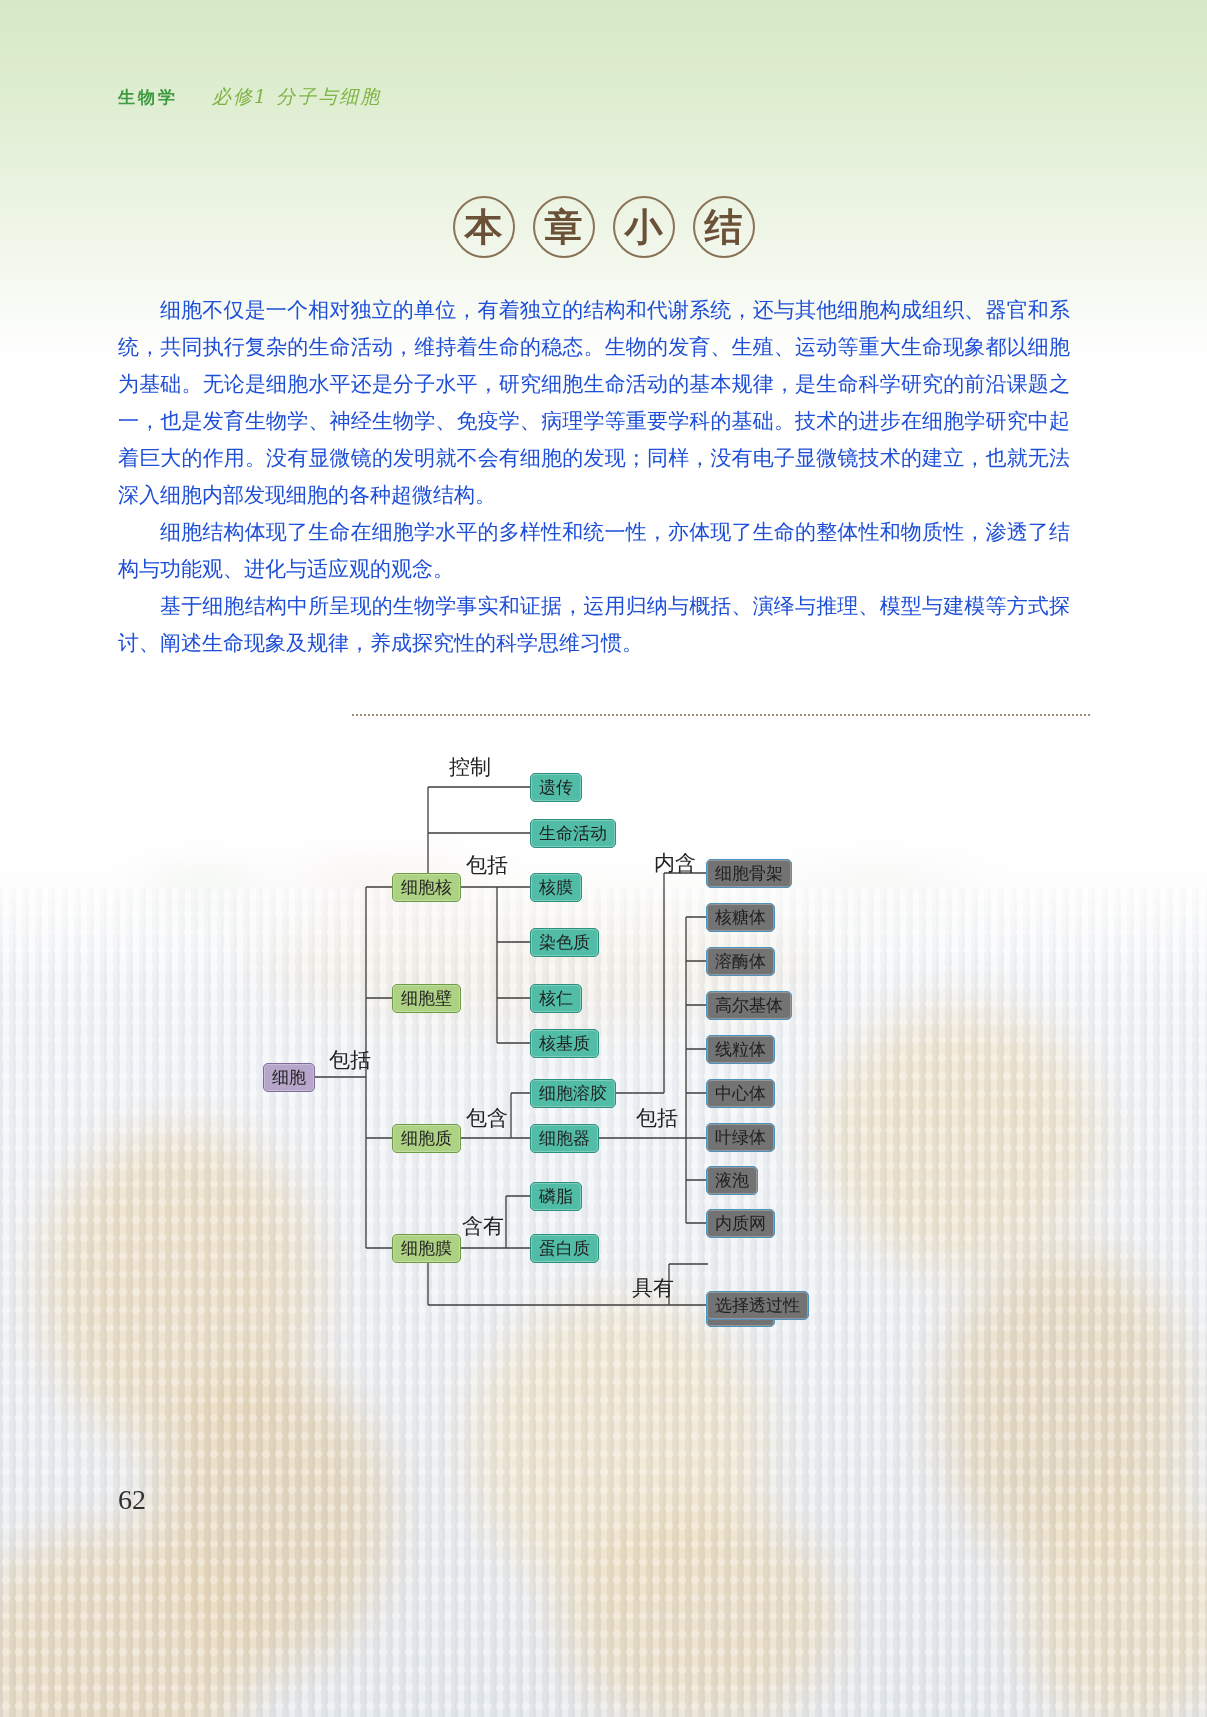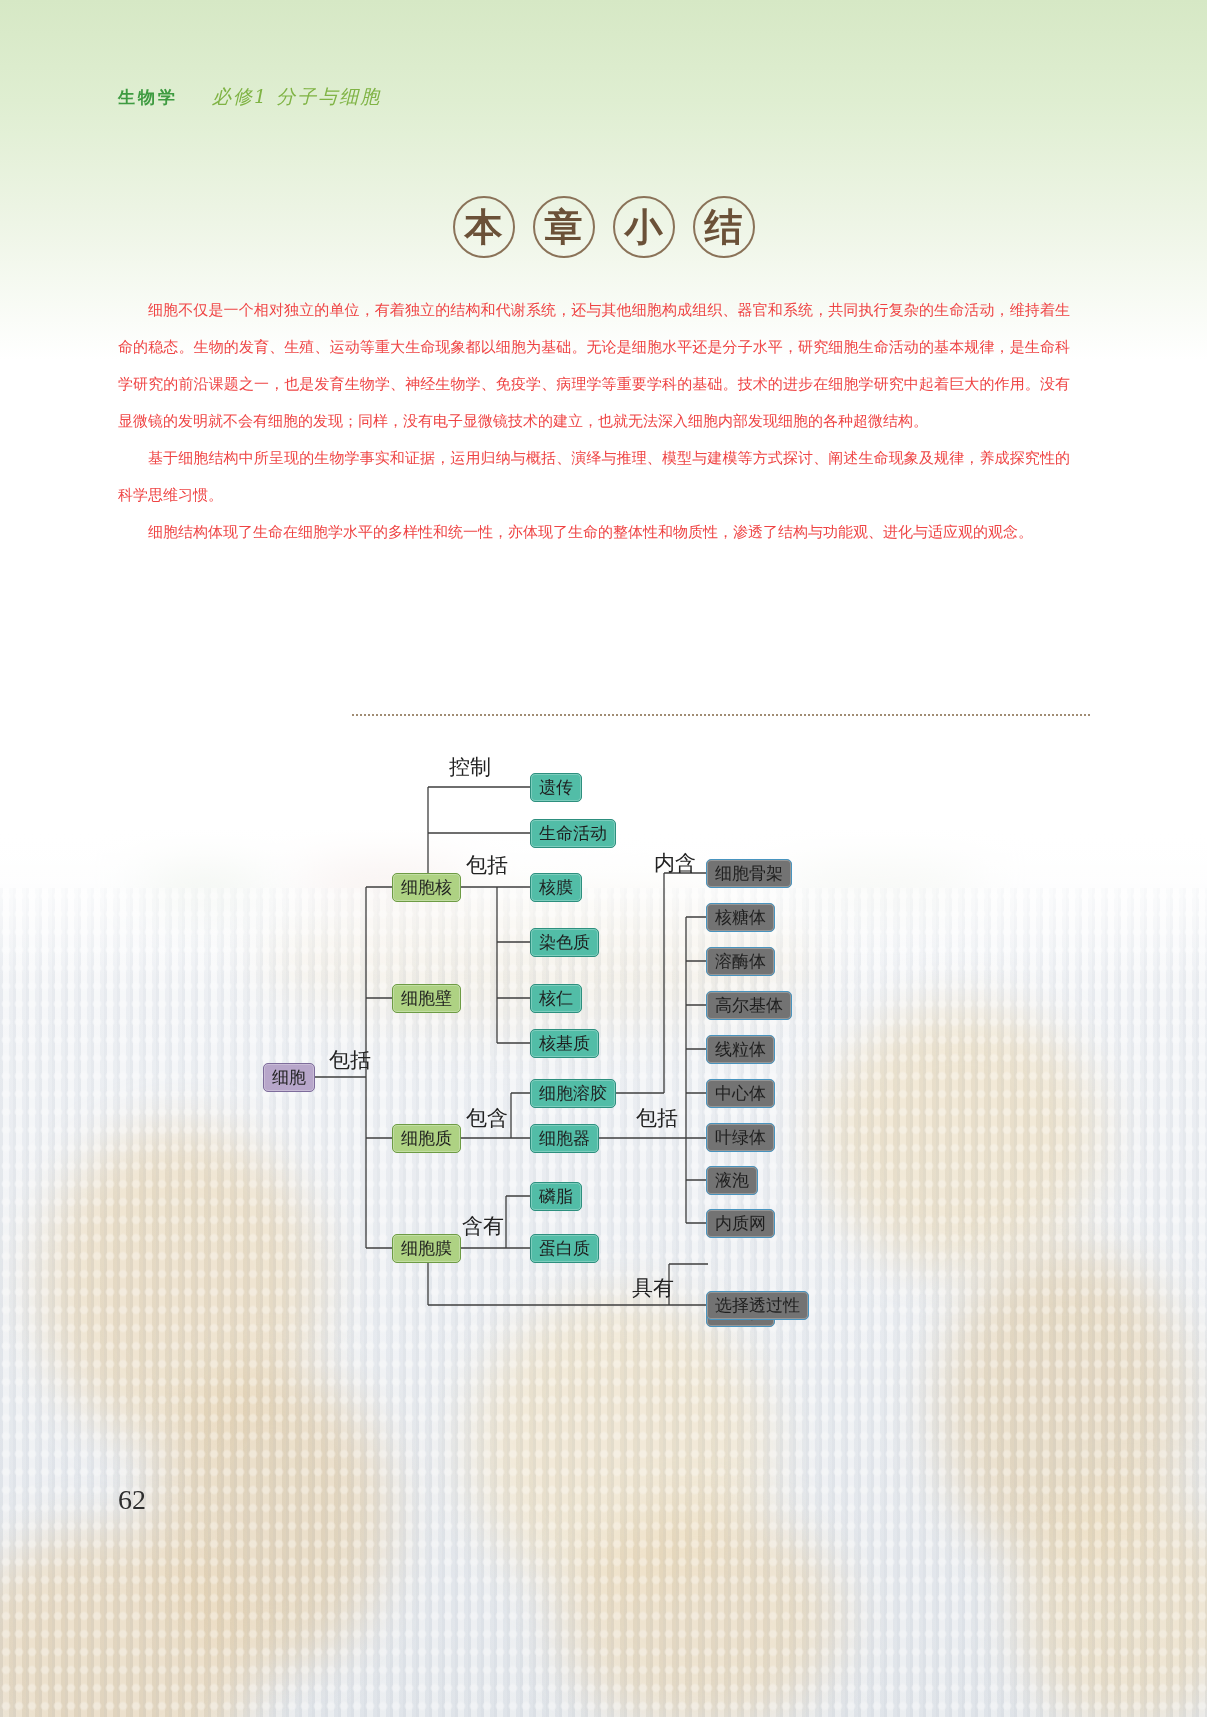--- a/index.html
+++ b/index.html
@@ -37,21 +37,21 @@
   
   .chapter-title { position:absolute; top:196px; left:0; right:0; text-align:center; z-index:2; }
   .title-char {
     display:inline-block; width:58px; height:58px; line-height:58px; margin:0 9px;
     border:2px solid #8a7258; border-radius:50%;
     font-size:38px; font-weight:bold; color:#6b5138; text-align:center;
   }
 
   
   .summary { position:absolute; top:292px; left:118px; width:952px; z-index:2;
-    font-size:15px; line-height:37px; text-align:justify; color:#ef4444; }
+    font-size:21px; line-height:37px; text-align:justify; color:#1d4ed8; }
   .summary p { margin:0; text-indent:2em; }
 
   
   .section-heading {
     position:absolute; top:694px; left:118px; z-index:2;
     background:#5e3226; color:#ffffff; padding:9px 17px;
     font-family:"Liberation Sans", sans-serif; font-weight:bold; font-size:24px; letter-spacing:3px;
   }
   .dotted-rule { position:absolute; top:714px; left:352px; width:738px; border-top:2px dotted #a08c74; z-index:2; }
 
@@ -97,22 +97,22 @@
   <header class="page-header">
     <span class="subject">生物学</span><span class="module">必修1  分子与细胞</span>
   </header>
 
   <div class="chapter-title">
     <span class="title-char">本</span><span class="title-char">章</span><span class="title-char">小</span><span class="title-char">结</span>
   </div>
 
   <div class="summary">
     <p>细胞不仅是一个相对独立的单位，有着独立的结构和代谢系统，还与其他细胞构成组织、器官和系统，共同执行复杂的生命活动，维持着生命的稳态。生物的发育、生殖、运动等重大生命现象都以细胞为基础。无论是细胞水平还是分子水平，研究细胞生命活动的基本规律，是生命科学研究的前沿课题之一，也是发育生物学、神经生物学、免疫学、病理学等重要学科的基础。技术的进步在细胞学研究中起着巨大的作用。没有显微镜的发明就不会有细胞的发现；同样，没有电子显微镜技术的建立，也就无法深入细胞内部发现细胞的各种超微结构。</p>
+    <p>细胞结构体现了生命在细胞学水平的多样性和统一性，亦体现了生命的整体性和物质性，渗透了结构与功能观、进化与适应观的观念。</p>
     <p>基于细胞结构中所呈现的生物学事实和证据，运用归纳与概括、演绎与推理、模型与建模等方式探讨、阐述生命现象及规律，养成探究性的科学思维习惯。</p>
-    <p>细胞结构体现了生命在细胞学水平的多样性和统一性，亦体现了生命的整体性和物质性，渗透了结构与功能观、进化与适应观的观念。</p>
   </div>
 
   <div class="dotted-rule"></div>
 
   <svg class="edges" width="1207" height="1717" viewBox="0 0 1207 1717">
     <path fill="none" stroke="#3f3f3f" stroke-width="1.3" d="
       M315 1077 H366 M366 887 V1248 M366 887 H394 M366 998 H394 M366 1138 H394 M366 1248 H394
       M428 873 V787 M428 787 H532 M428 833 H532
       M460 887 H532 M497 887 V1043 M497 942 H532 M497 998 H532 M497 1043 H532
       M460 1138 H532 M511 1138 V1093 M511 1093 H532

